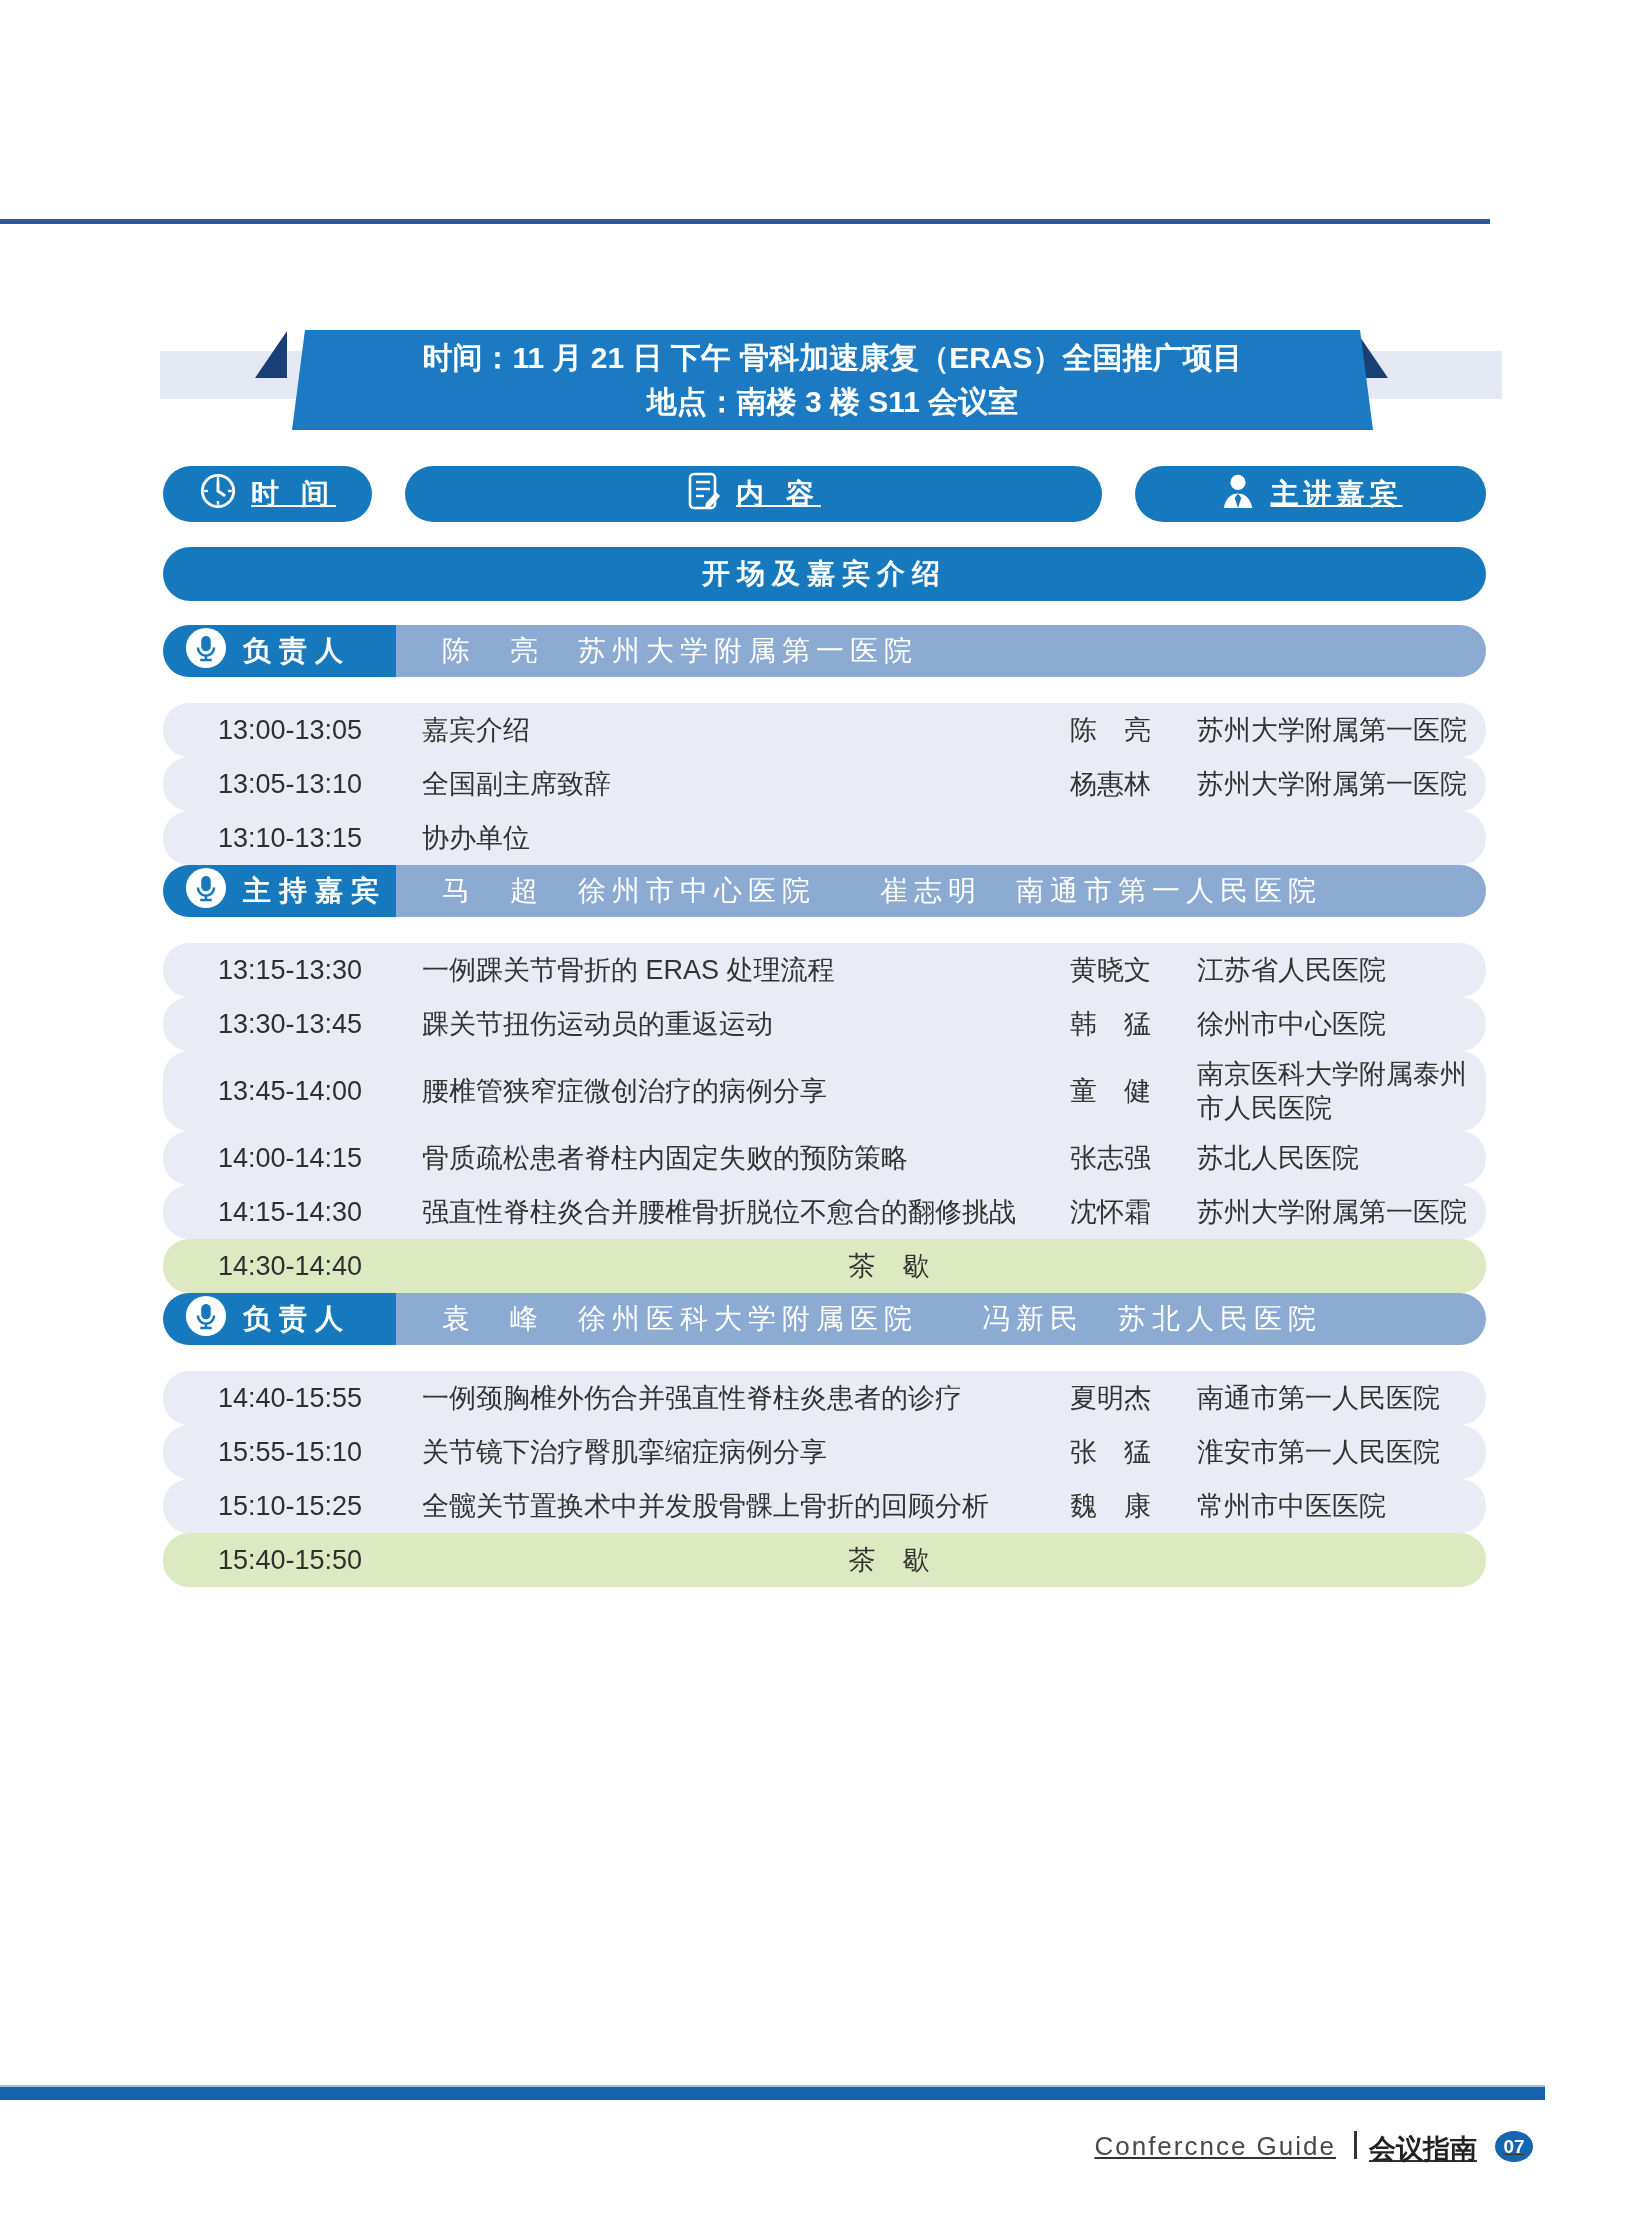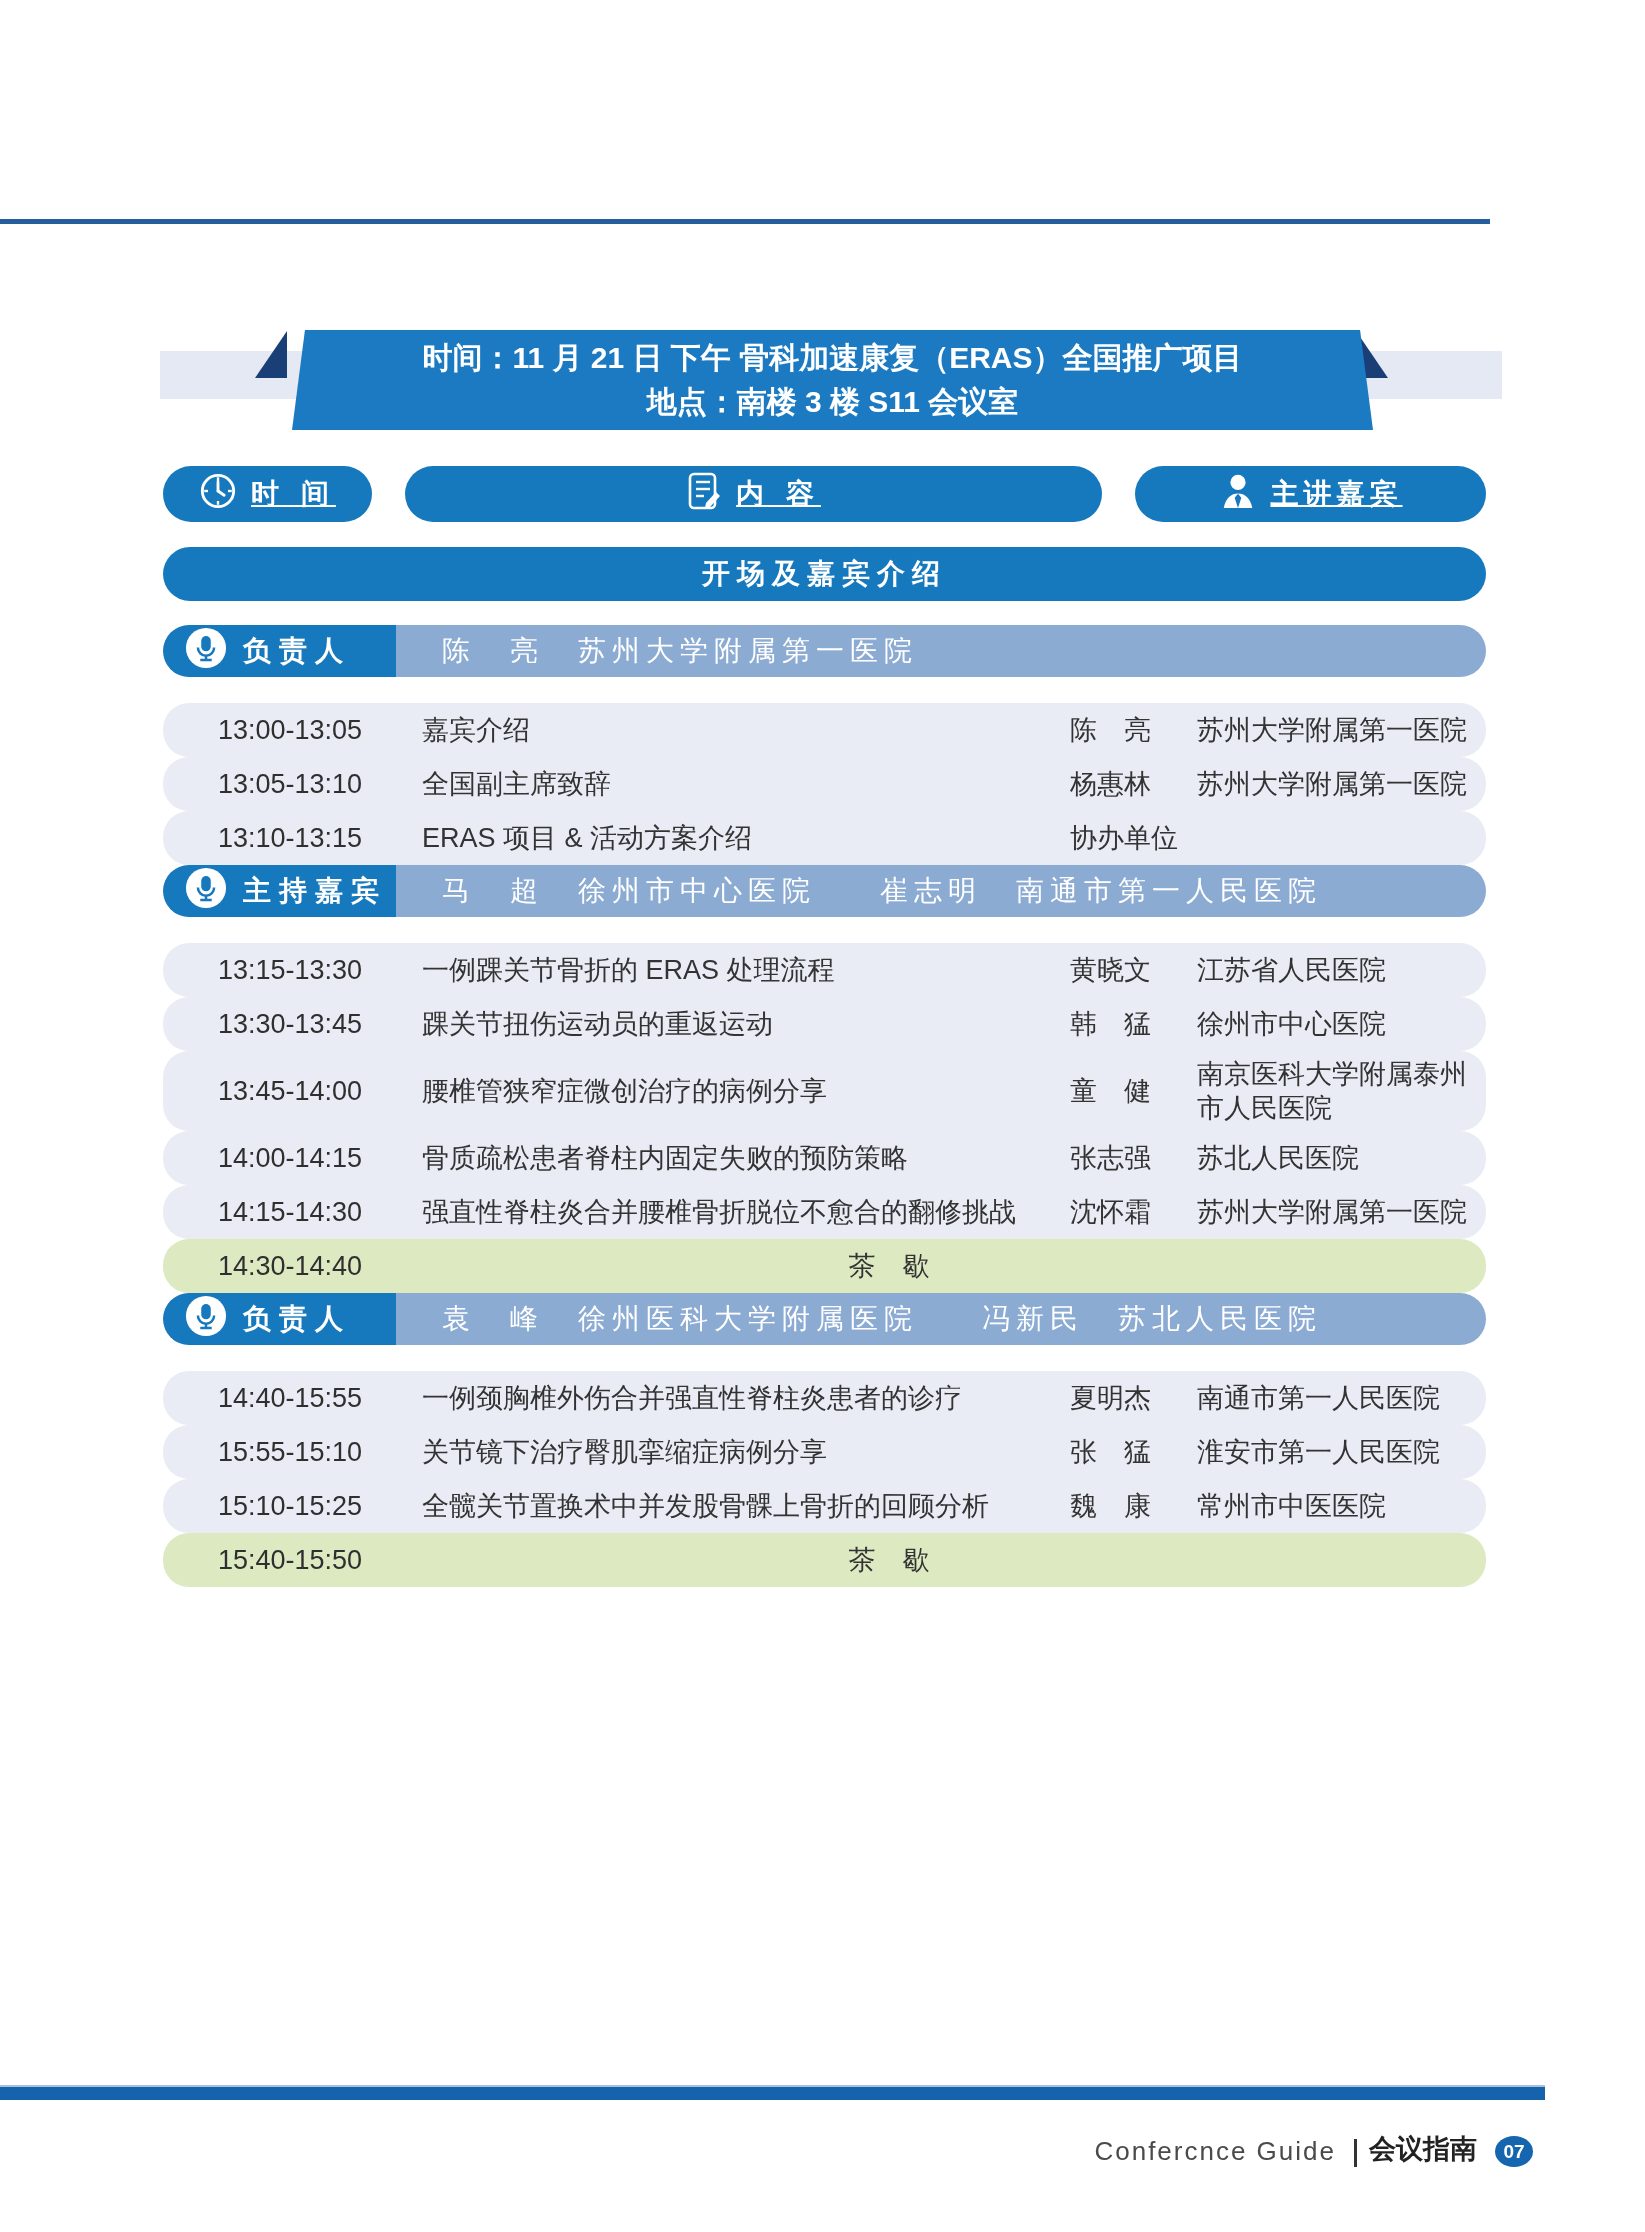--- a/index.html
+++ b/index.html
@@ -63,21 +63,21 @@
   .row .c-time    { flex:0 0 204px; color:#2f2f2f; }
   .row .c-topic   { flex:1 1 auto; }
   .row .c-speaker { flex:0 0 127px; }
   .row .c-org     { flex:0 0 279px; line-height:34px; }
   .row .c-merged  { flex:0 0 406px; }
   .row-break { background:#ddeac1; position:relative; }
   .row-break .c-break { position:absolute; left:129px; right:0; text-align:center; }
 
   
   .footer-bar { position:absolute; left:0; top:2085px; width:1545px; height:13px; background:#1562ad; border-top:2px solid #a9c0dd; }
-  .footer { position:absolute; right:113px; top:2131px; display:flex; align-items:flex-end; }
+  .footer { position:absolute; right:113px; top:2131px; display:flex; align-items:flex-start;text-decoration:underline; }
   .brand-en { font-size:26px; color:#4a4a4a; letter-spacing:2px; margin-right:18px; }
   .footer-divider { width:3px; height:28px; background:#333; margin-right:12px; }
   .brand-cn { font-size:27px; font-weight:bold; color:#222; margin-right:18px; }
   .page-badge {
     width:38px; height:31px; background:#1565af; border-radius:50%;
     color:#fff; font-size:19px; font-weight:bold;
     display:flex; align-items:center; justify-content:center;
   }
 </style>
 </head>
@@ -166,21 +166,20 @@
     <span class="c-org">苏州大学附属第一医院</span>
   </div>
         <div class="row">
     <span class="c-time">13:05-13:10</span>
     <span class="c-topic">全国副主席致辞</span>
     <span class="c-speaker">杨惠林</span>
     <span class="c-org">苏州大学附属第一医院</span>
   </div>
         <div class="row">
     <span class="c-time">13:10-13:15</span>
-    <span class="c-topic">ERAS 项目 &amp; 活动方案介绍</span>
     <span class="c-merged">协办单位</span>
   </div>
         <div class="host-bar">
     <div class="host-label">
       <span>
         <svg width="42" height="42" viewBox="0 0 44 44">
           <circle cx="22" cy="22" r="21" fill="#fff"></circle>
           <rect x="17" y="9.5" width="10" height="16" rx="5" fill="#1779bd"></rect>
           <path d="M13.5 21.5 a8.5 8.5 0 0 0 17 0" stroke="#1779bd" stroke-width="2.6" fill="none"></path>
           <line x1="22" y1="30" x2="22" y2="34" stroke="#1779bd" stroke-width="2.6"></line>

